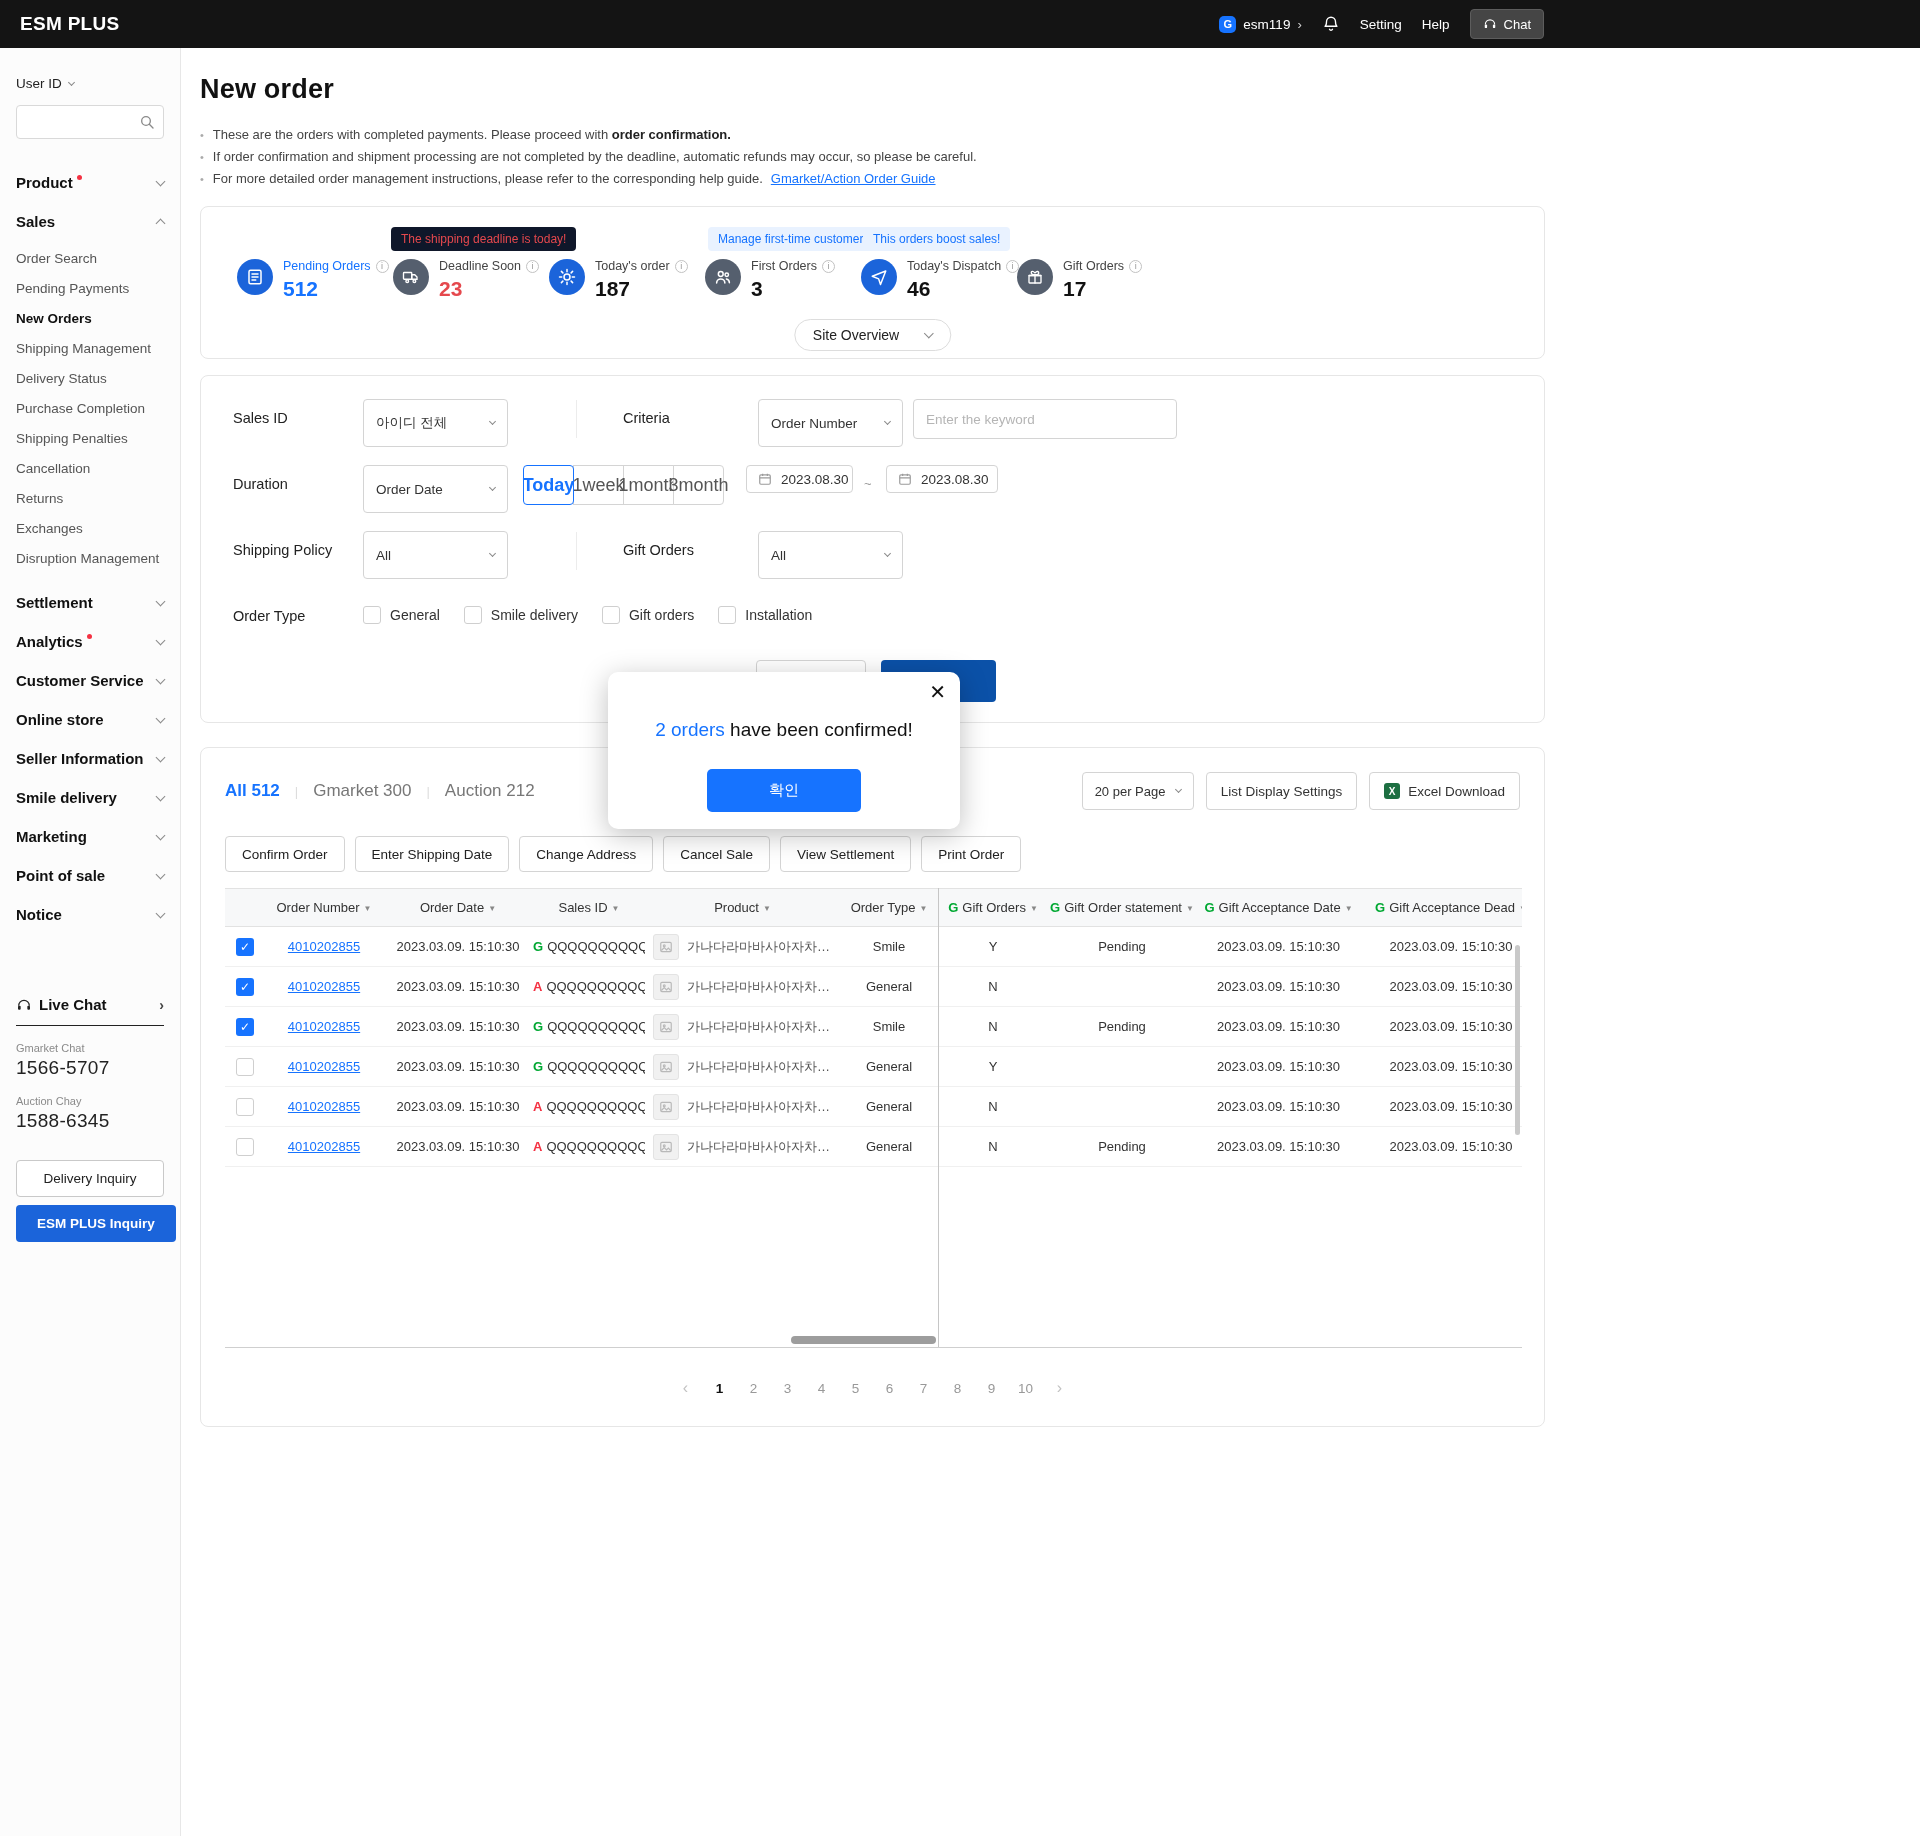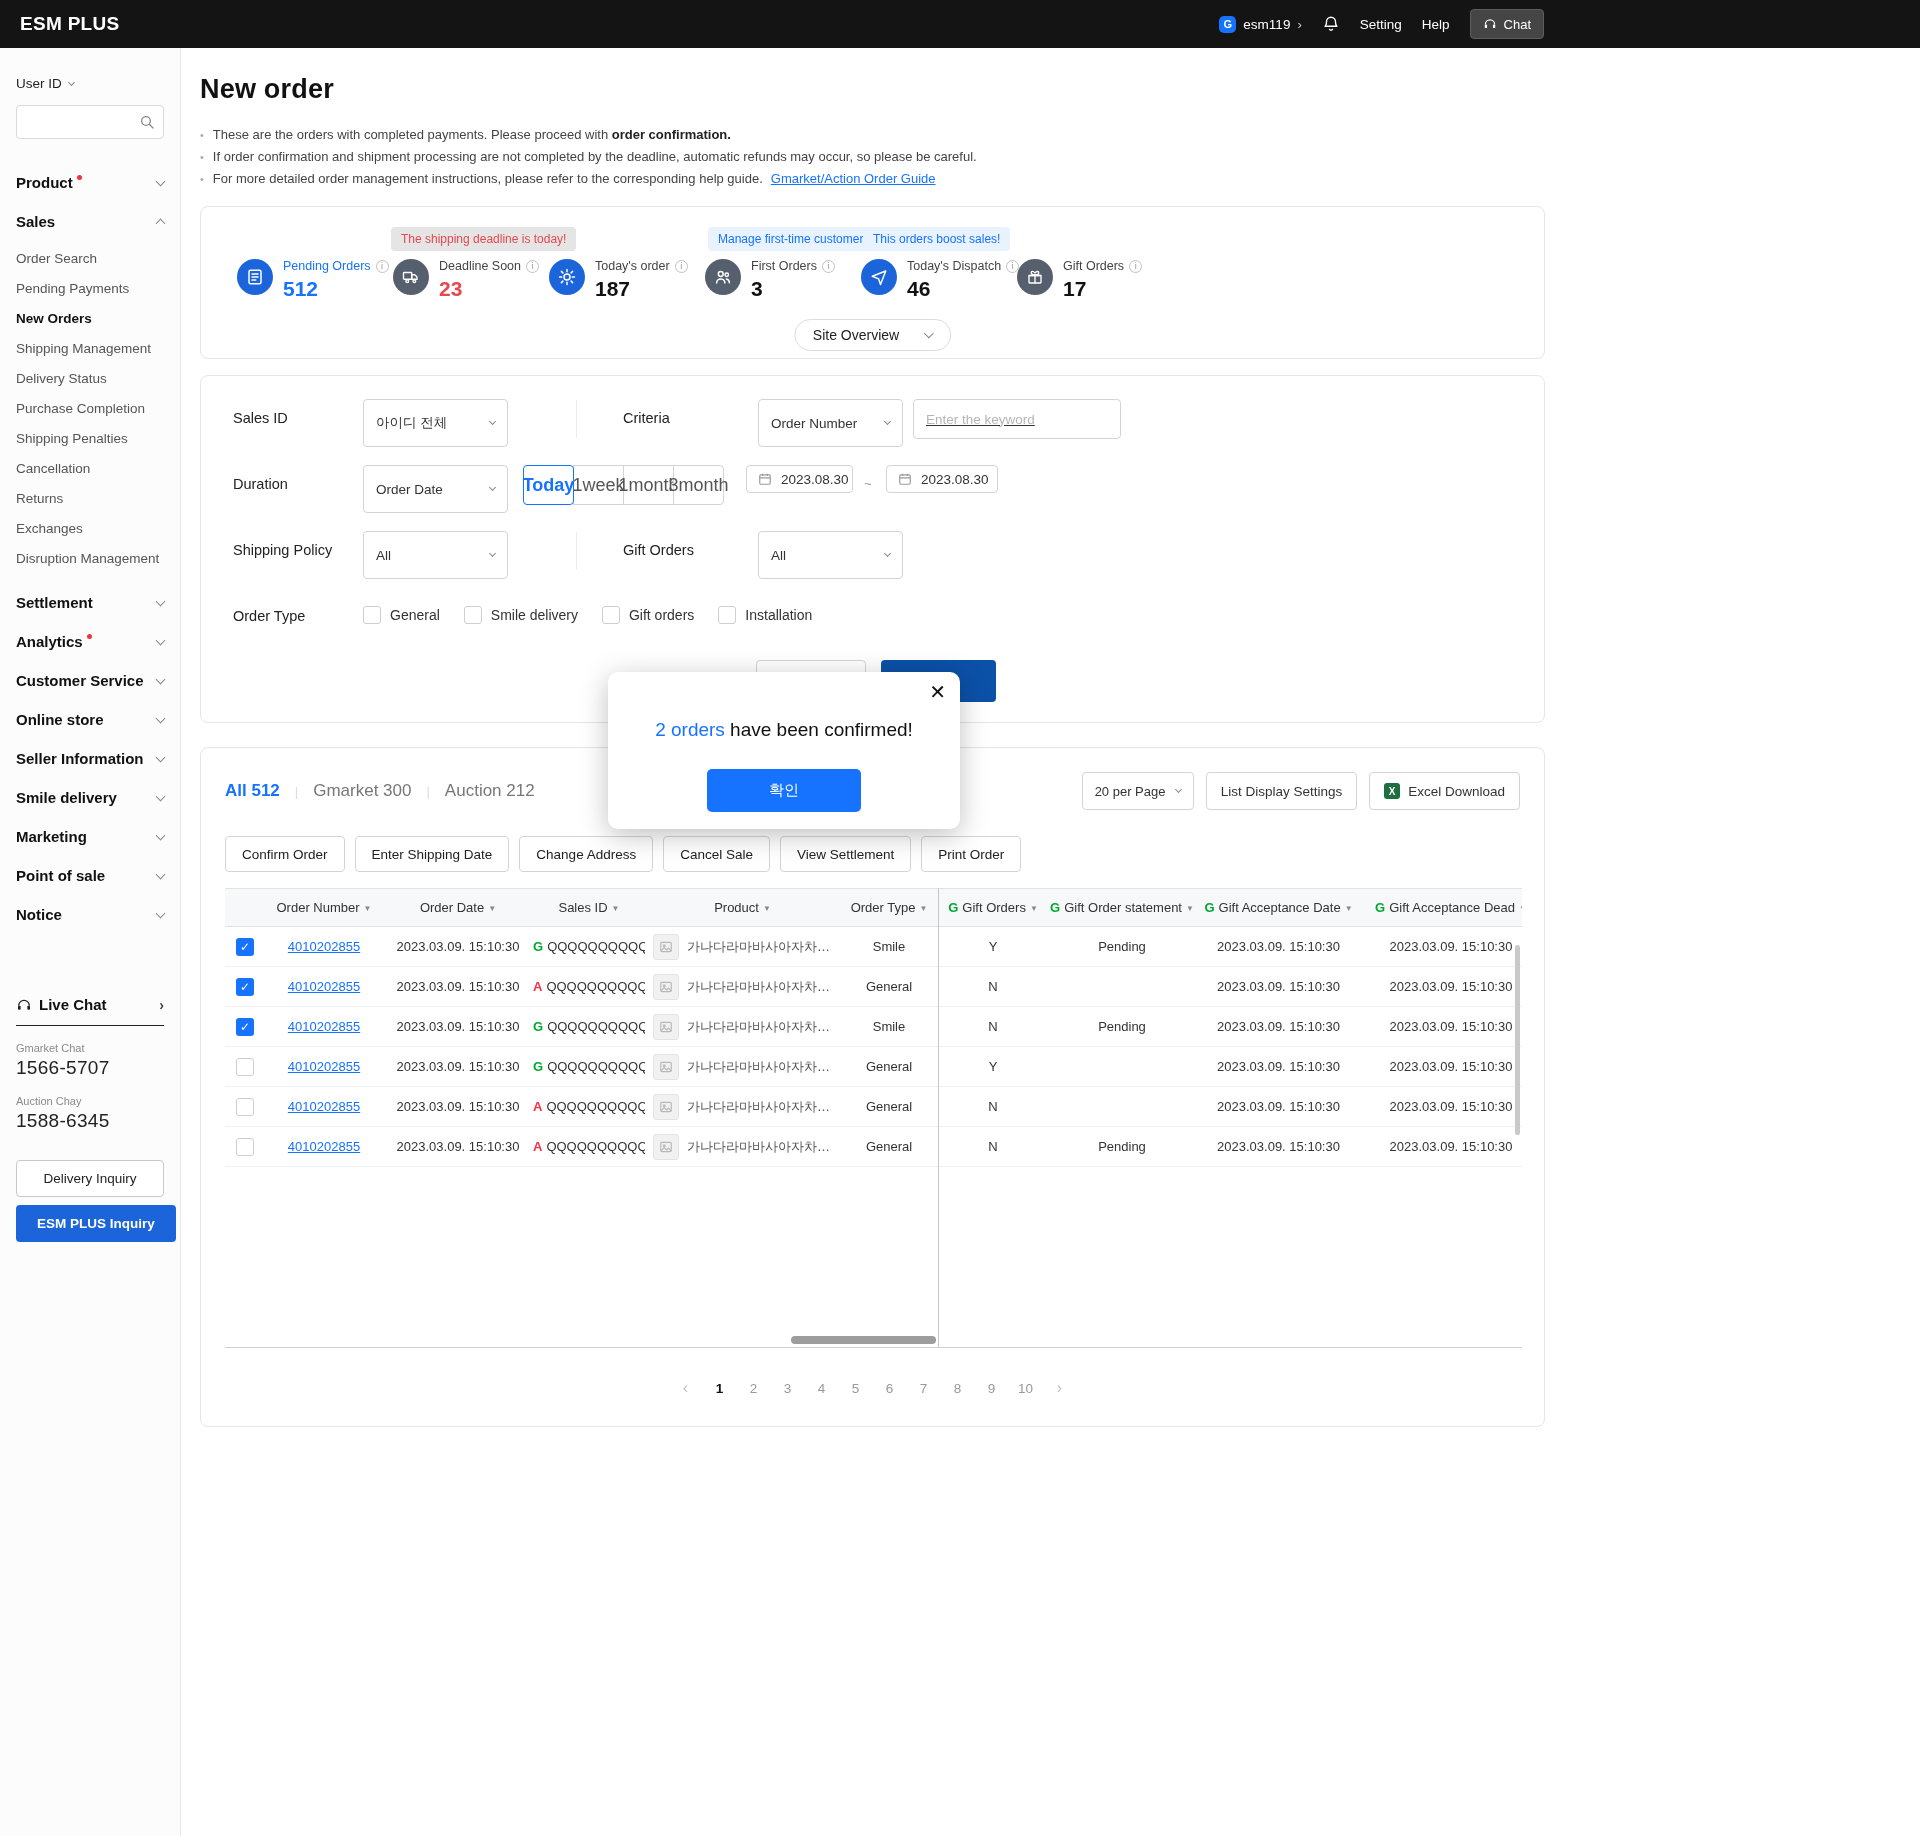--- a/index.html
+++ b/index.html
@@ -51,21 +51,21 @@
   .note-line { display:flex; gap:9px; margin-bottom:7px; align-items:baseline; }
   .note-bullet { color:#aaa; font-size:11px; }
   .note-bold { font-weight:700; color:#222; }
   .note-link { color:#1673ff; text-decoration:underline; margin-left:8px; cursor:pointer; }
 
   .card { border:1px solid #e6e6e6; border-radius:8px; background:#fff; }
 
   
   .stats-card { margin-top:20px; width:1345px; height:153px; position:relative; }
   .chip { position:absolute; top:20px; height:24px; padding:0 10px; border-radius:4px; font-size:12px; display:flex; align-items:center; white-space:nowrap; }
-  .chip.red { background:#e5e5e5; color:#e5484d; }
+  .chip.red { background:#0f172a; color:#e5484d; }
   .chip.blue { background:#e9f2ff; color:#1673ff; }
   .chip.c0 { left:190px; } .chip.c1 { left:507px; } .chip.c2 { left:662px; }
   .stats-row { position:absolute; left:36px; top:52px; display:flex; }
   .stat { width:156px; display:flex; gap:10px; align-items:flex-start; cursor:pointer; }
   .stat-ic { width:36px; height:36px; border-radius:50%; display:flex; align-items:center; justify-content:center; flex:0 0 36px; }
   .stat-label { display:flex; gap:5px; align-items:center; font-size:12.5px; color:#444; white-space:nowrap; }
   .stat-val { font-size:21px; font-weight:800; margin-top:4px; }
   .info { width:13px; height:13px; border:1px solid #c2c2c2; border-radius:50%; font-size:9px; color:#9a9a9a; display:inline-flex; align-items:center; justify-content:center; font-style:normal; }
   .pill { position:absolute; left:50%; transform:translateX(-50%); bottom:7px; height:32px; background:#fff; border:1px solid #ddd; border-radius:18px; display:flex; align-items:center; gap:26px; padding:0 18px; font-size:14px; color:#222; cursor:pointer; }
 
@@ -394,21 +394,21 @@
         <div class="select" style="left:162px; width:145px;">
           <span>아이디 전체</span>
           <span class="chev small"></span>
         </div>
         <div class="vdiv"></div>
         <span class="flabel2">Criteria</span>
         <div class="select" style="left:557px; width:145px;">
           <span>Order Number</span>
           <span class="chev small"></span>
         </div>
-        <input class="tinput" style="left: 712px; width: 208px; text-decoration: underline;" placeholder="Enter the keyword">
+        <input class="tinput" style="left: 712px; width: 264px;" placeholder="Enter the keyword">
       </div>
 
       <div class="frow">
         <span class="flabel">Duration</span>
         <div class="select" style="left:162px; width:145px;">
           <span>Order Date</span>
           <span class="chev small"></span>
         </div>
         <div class="qgroup" id="quickGroup">
             <div class="qbtn qactive">Today</div>

